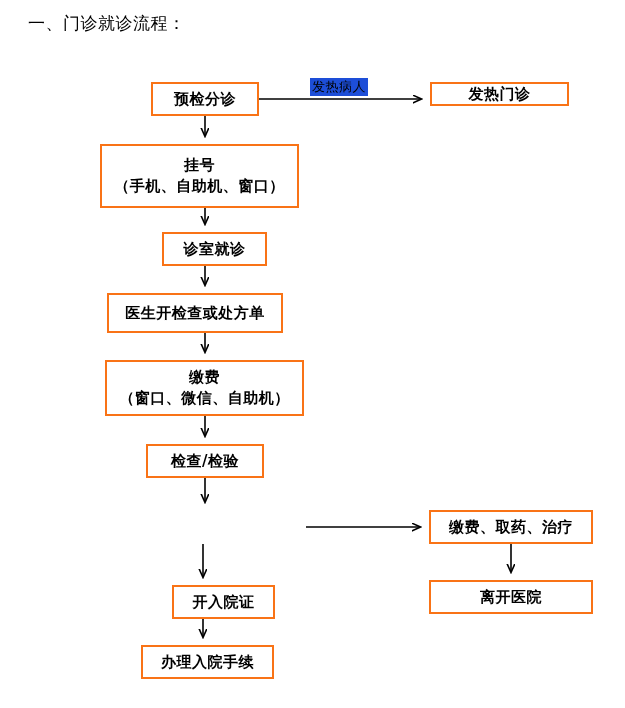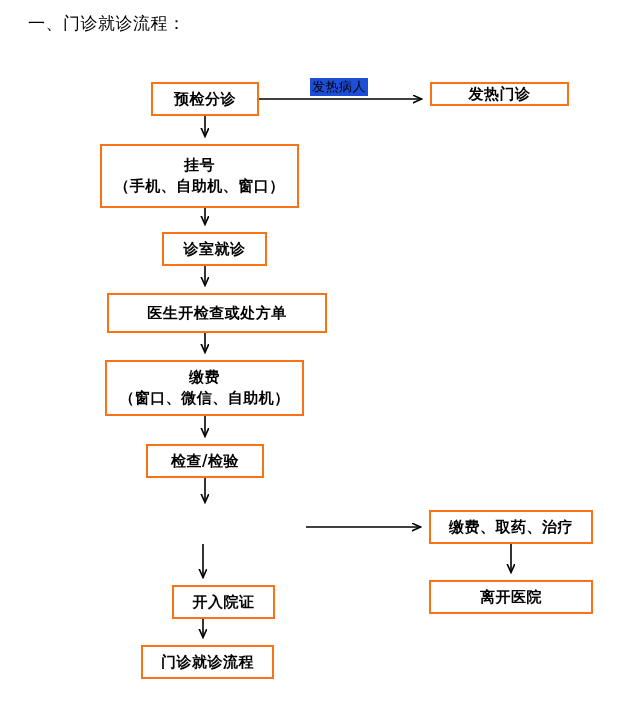--- a/index.html
+++ b/index.html
@@ -153,21 +153,21 @@
   <div class="node" style="left:100px; top:144px; width:199px; height:64px;">
     <span class="line1">挂号</span>
     <span class="line2">（手机、自助机、窗口）</span>
   </div>
 
   <div class="node single" style="left:152px; top:232px; width:105px; height:34px;margin-left:10px;">
     <span class="line1">诊室就诊</span>
 
   </div>
 
-  <div class="node single" style="left:107px; top:293px; width:220px; height:40px;">
+  <div class="node single" style="left:107px; top:293px; width:176px; height:40px;">
     <span class="line1">医生开检查或处方单</span>
 
   </div>
 
   <div class="node" style="left:105px; top:360px; width:199px; height:56px;">
     <span class="line1">缴费</span>
     <span class="line2">（窗口、微信、自助机）</span>
   </div>
 
   <div class="node single" style="left:146px; top:444px; width:118px; height:34px;text-align:right;">
@@ -185,17 +185,17 @@
     <span class="line1">开入院证</span>
 
   </div>
 
   <div class="node single" style="left:429px; top:580px; width:164px; height:34px;">
     <span class="line1">离开医院</span>
 
   </div>
 
   <div class="node single" style="left:141px; top:645px; width:133px; height:34px;">
-    <span class="line1">门诊就诊流程</span>
+    <span class="line1">办理入院手续</span>
 
   </div>
 
 </div>
 
 </body></html>

